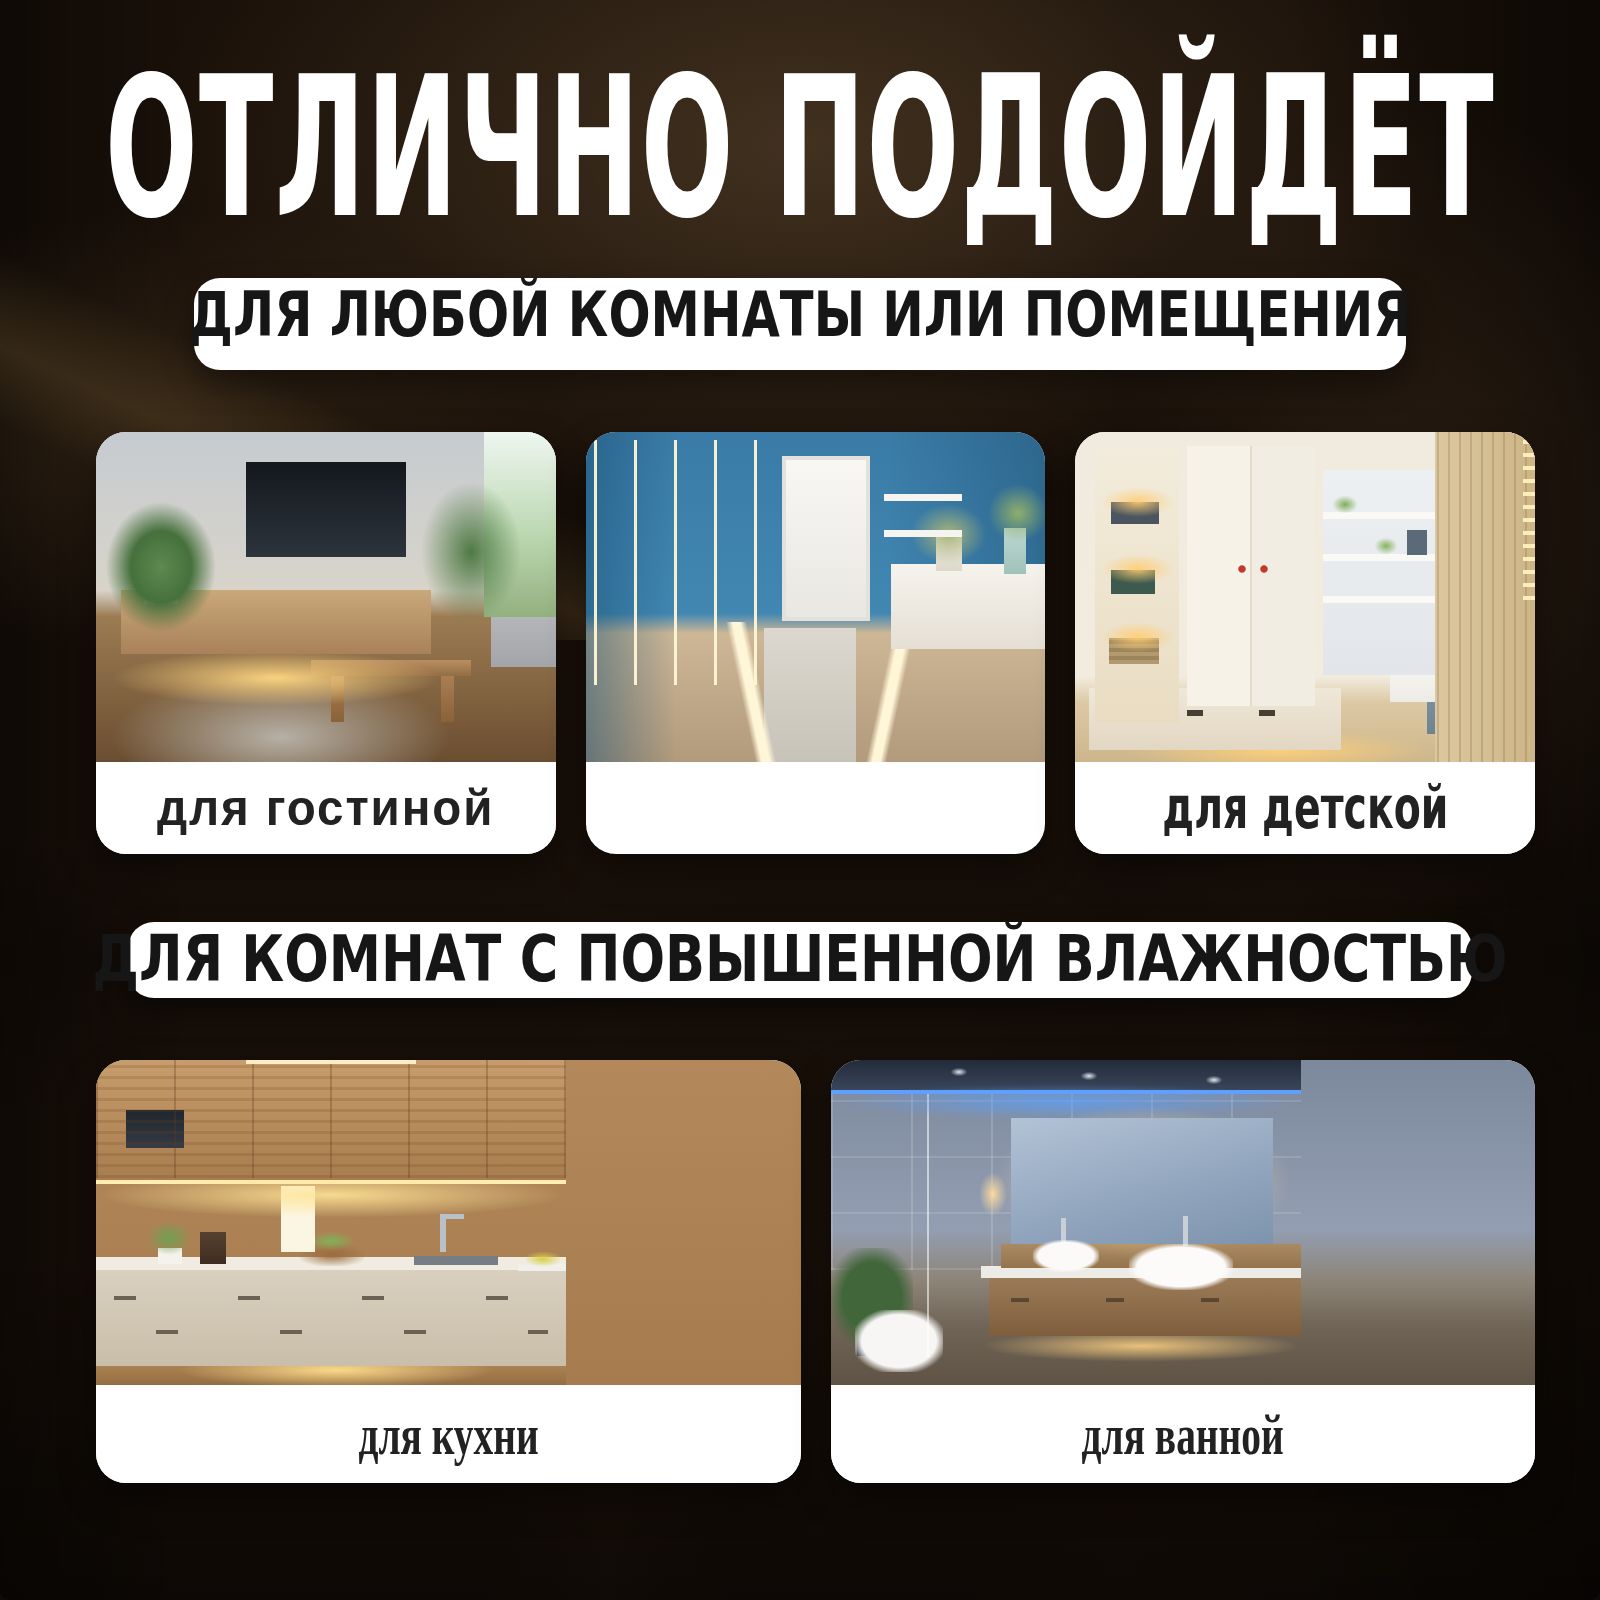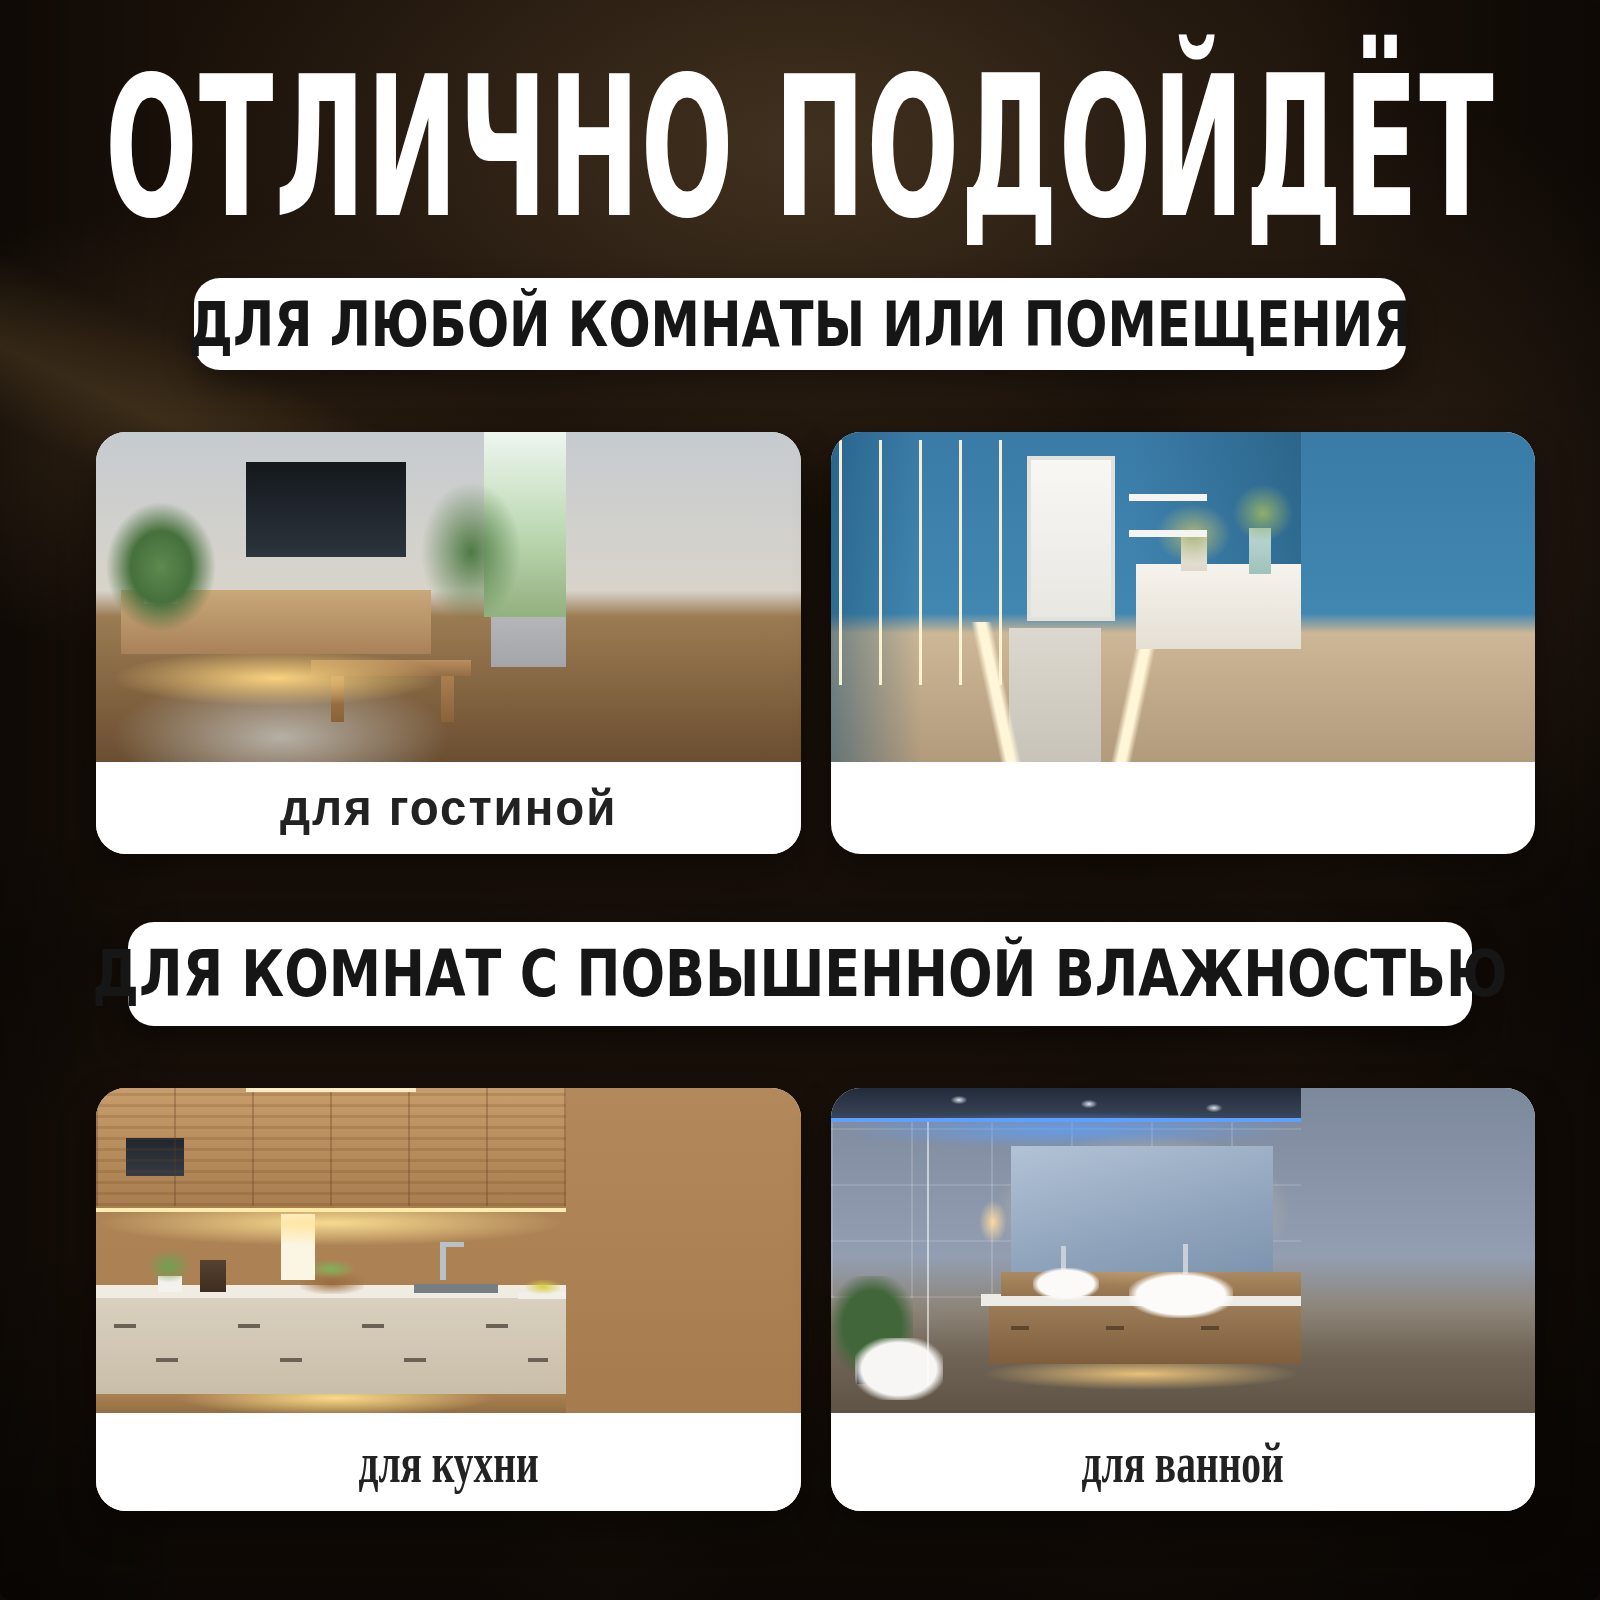--- a/index.html
+++ b/index.html
@@ -17,25 +17,25 @@
     border-radius: 10px;
   }
   .title-band{position:relative;margin-top:64px;height:168px;}
   .title-text{
     position:absolute;left:50%;top:0;white-space:nowrap;
     transform:translateX(-50%) scaleX(.56);
     font-weight:700;font-size:195px;line-height:168px;letter-spacing:2px;color:#ffffff;
   }
   .banner{
     background:#ffffff;border-radius:26px;margin:46px auto 8px;
-    display:flex;align-items:center;justify-content:center;
+    display:flex;align-items:flex-start;justify-content:center;
     box-shadow:0 14px 30px rgba(0,0,0,.38);
   }
   .banner--one{width:1212px;height:92px;}
-  .banner--two{width:1344px;height:104px;margin-top:68px;}
+  .banner--two{width:1344px;height:76px;margin-top:68px;}
   .banner-text{white-space:nowrap;font-weight:700;font-size:62px;color:#161616;transform:scaleX(.80);}
   .banner--two .banner-text{font-size:64px;transform:scaleX(.82);}
   .cards-row{display:flex;gap:30px;margin:62px 65px 0;padding-left:31px;}
   .card{
     flex:1;background:#ffffff;border-radius:30px;overflow:hidden;
     display:flex;flex-direction:column;box-shadow:0 16px 36px rgba(0,0,0,.42);
   }
   .card-photo{width:100%;height:330px;}
   .row--two .card-photo{height:325px;}
   .card-label{height:92px;background:#ffffff;display:flex;align-items:center;justify-content:center;}
@@ -198,20 +198,26 @@
   <div class="cards-row row--one">
     <div class="card">
       <div class="card-photo ph-living" title="living-room-tv-console-with-warm-led-underglow"></div>
       <div class="card-label">
         <span class="label-text label-text--wide">для гостиной</span>
       </div>
     </div>
     <div class="card">
       <div class="card-photo ph-hall" title="blue-hallway-with-vertical-and-floor-led-strips"></div>
     </div>
+    <div class="card">
+      <div class="card-photo ph-kids" title="kids-room-shelving-and-bed-with-warm-led-accents"></div>
+      <div class="card-label">
+        <span class="label-text">для детской</span>
+      </div>
+    </div>
   </div>
 
   <div class="banner banner--two">
     <div class="banner-text">ДЛЯ КОМНАТ С ПОВЫШЕННОЙ ВЛАЖНОСТЬЮ</div>
   </div>
 
   <div class="cards-row row--two">
     <div class="card">
       <div class="card-photo ph-kitchen" title="kitchen-with-under-cabinet-led-lighting"></div>
       <div class="card-label">

